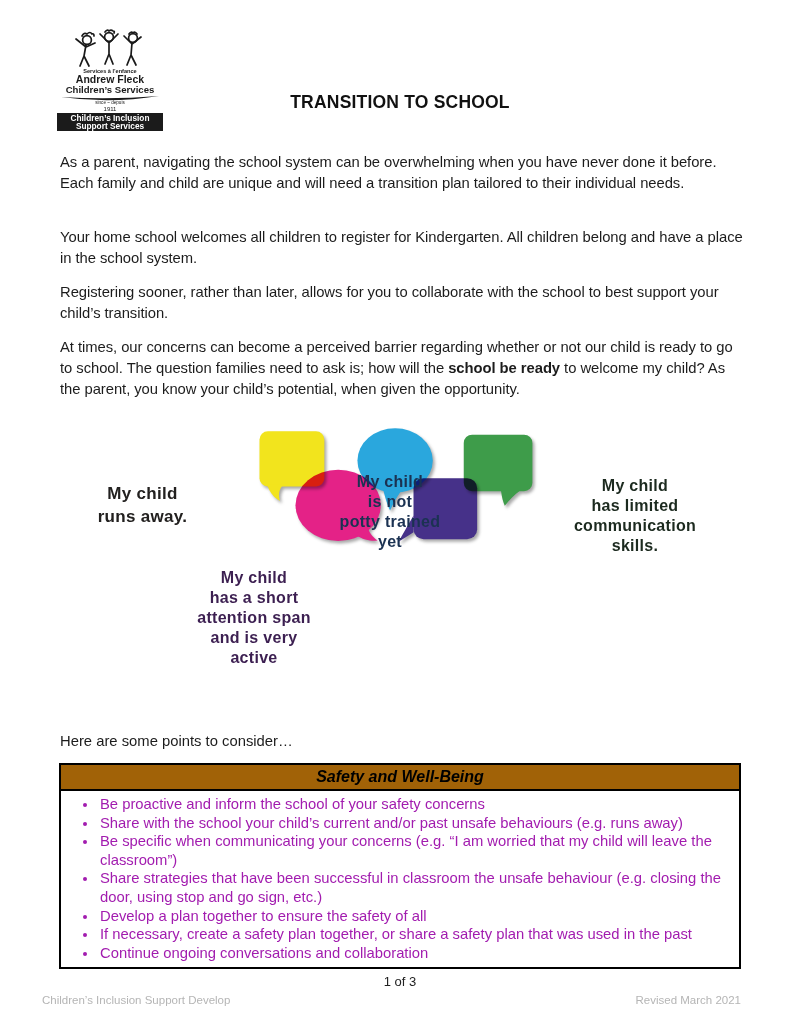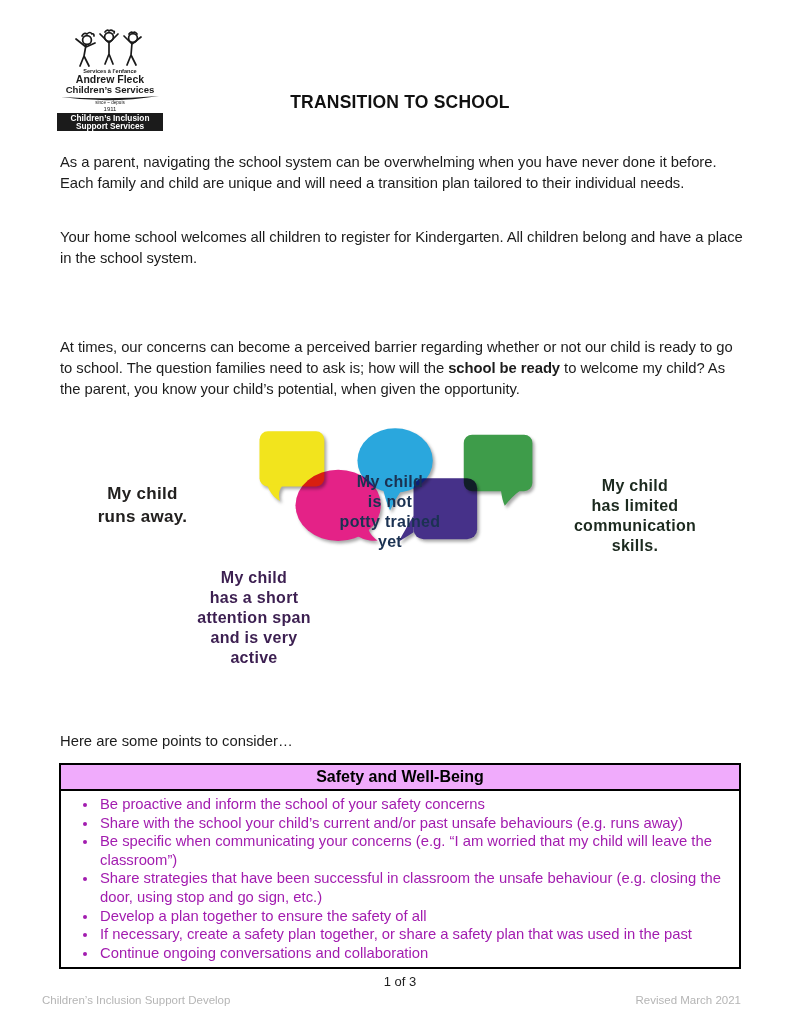--- a/index.html
+++ b/index.html
@@ -74,20 +74,21 @@
     <rect x="2" y="88" width="106" height="18" fill="#1b1b1b"></rect>
     <text x="55" y="95.5" text-anchor="middle" font-size="8.3" font-weight="bold" fill="#ffffff">Children’s Inclusion</text>
     <text x="55" y="103.5" text-anchor="middle" font-size="8.3" font-weight="bold" fill="#ffffff">Support Services</text>
   </svg>
 
 
   <div class="abs doc-title">TRANSITION TO SCHOOL</div>
 
   <div class="abs para p1">As a parent, navigating the school system can be overwhelming when you have never done it before. Each family and child are unique and will need a transition plan tailored to their individual needs.</div>
   <div class="abs para p2">Your home school welcomes all children to register for Kindergarten. All children belong and have a place in the school system.</div>
+  <div class="abs para p3">Registering sooner, rather than later, allows for you to collaborate with the school to best support your child’s transition.</div>
   <div class="abs para p4"><span>At times, our concerns can become a perceived barrier regarding whether or not our child is ready to go to school. The question families need to ask is; how will the </span><b>school be ready</b><span> to welcome my child? As the parent, you know your child’s potential, when given the opportunity.</span></div>
 
 
   <div class="abs cluster">
     <svg class="shapes" width="799" height="306" viewBox="0 425 799 731" style="height:306px">
 
       <g class="bubble" fill="#f2e41d">
         <rect x="65" y="440" width="155" height="132" rx="20"></rect>
         <path d="M83,567 C90,588 101,599 114,606 C109,591 112,578 122,567 Z"></path>
       </g>
@@ -130,21 +131,21 @@
     <div class="btext b4" style="color: rgb(28, 42, 31);">My child
 has limited
 communication
 skills.</div>
   </div>
 
   <div class="abs lower">
     <div class="consider">Here are some points to consider…</div>
 
     <div class="tbl">
-      <div class="tbl-header" style="background: #f0abfc;">Safety and Well-Being</div>
+      <div class="tbl-header" style="background: #a16207; font-style: italic;">Safety and Well-Being</div>
       <ul>
         <li>Be proactive and inform the school of your safety concerns</li>
         <li>Share with the school your child’s current and/or past unsafe behaviours (e.g. runs away)</li>
         <li>Be specific when communicating your concerns (e.g. “I am worried that my child will leave the classroom”)</li>
         <li>Share strategies that have been successful in classroom the unsafe behaviour (e.g. closing the door, using stop and go sign, etc.)</li>
         <li>Develop a plan together to ensure the safety of all</li>
         <li>If necessary, create a safety plan together, or share a safety plan that was used in the past</li>
         <li>Continue ongoing conversations and collaboration</li>
       </ul>
     </div>

